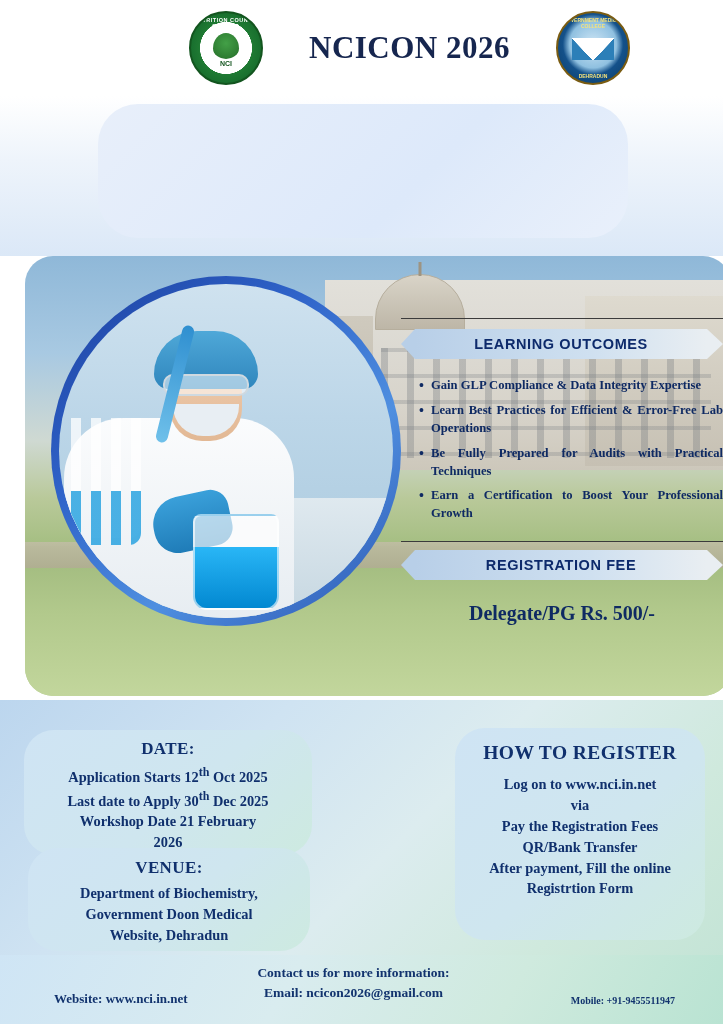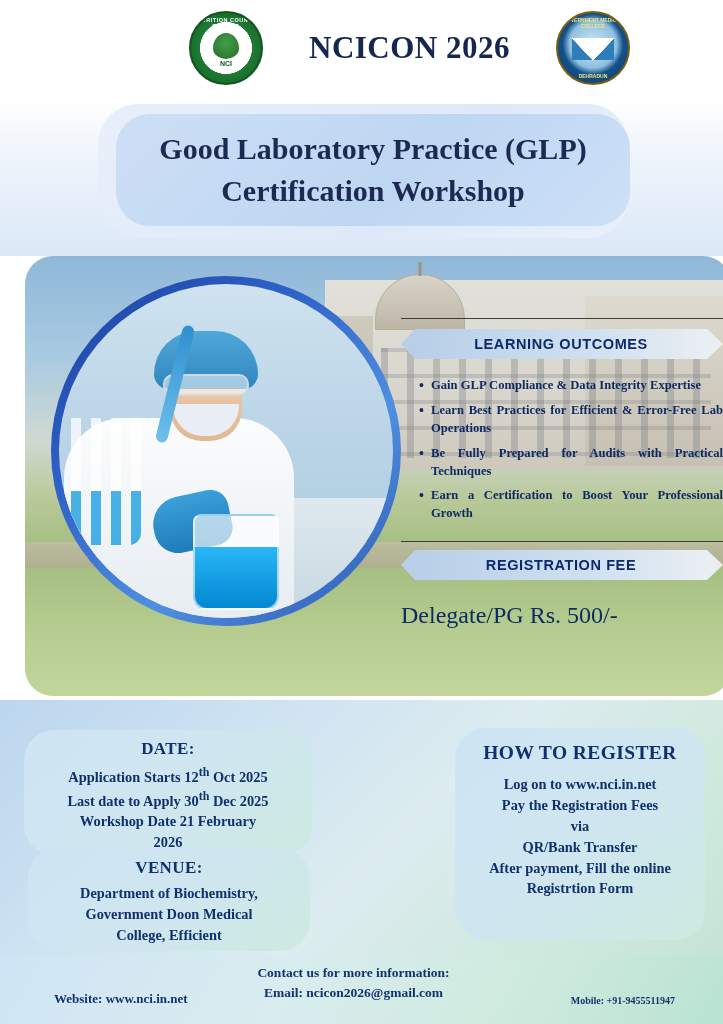--- a/index.html
+++ b/index.html
@@ -375,24 +375,24 @@
     font-size: 14px;
   }
   .fee-block { margin-top: 18px; }
   .fee-rule {
     width: 322px; height: 1px;
     background: #3b3b3b;
     margin-bottom: 8px;
   }
   .fee-text {
     margin-top: 22px;
-    text-align: left;
+    text-align: center;
     color: #0f2a63;
-    font-size: 24px;
-    font-weight: normal;
+    font-size: 20px;
+    font-weight: bold;
   }
 
   
   .lower {
     position: absolute;
     top: 700px; left: 0;
     width: 723px; height: 260px;
     background: linear-gradient(135deg, #bcd6ee 0%, #cfe3f2 30%, #dcecef 55%, #cfe9dd 80%, #c4e4d6 100%);
   }
   .card {
@@ -484,24 +484,20 @@
     <div class="ring-text">
       <div class="top">GOVERNMENT MEDICAL COLLEGE</div>
       <div class="bottom">DEHRADUN</div>
     </div>
     <div class="mountain"></div>
   </div>
 </div>
 
 <div class="title-wrap">
   <div class="title-outer"></div>
-  <div class="title-inner">
-    <div class="title-line">Good Laboratory Practice (GLP)</div>
-    <div class="title-line">Certification Workshop</div>
-  </div>
 </div>
 
 <div class="hero">
   <div class="hero-building"></div>
   <div class="hero-block-left"></div>
   <div class="hero-block-right"></div>
   <div class="hero-dome"></div>
   <div class="hero-windows"></div>
   <div class="hero-ground"></div>
   <div class="hero-path"></div>
@@ -552,28 +548,28 @@
       <span>Last date to Apply 30</span><sup>th</sup><span> Dec 2025</span>
     </div>
     <div class="card-line">Workshop Date 21 February</div>
     <div class="card-line">2026</div>
   </div>
 
   <div class="card card-venue">
     <div class="card-h">VENUE:</div>
     <div class="card-line">Department of Biochemistry,</div>
     <div class="card-line">Government Doon Medical</div>
-    <div class="card-line">College, Efficient</div>
+    <div class="card-line">Website, Dehradun</div>
   </div>
 
   <div class="card card-register">
     <div class="card-h large">HOW TO REGISTER</div>
     <div class="card-line">Log on to www.nci.in.net</div>
+    <div class="card-line">via</div>
     <div class="card-line">Pay the Registration Fees</div>
-    <div class="card-line">via</div>
     <div class="card-line">QR/Bank Transfer</div>
     <div class="card-line">After payment, Fill the online</div>
     <div class="card-line">Registrtion Form</div>
   </div>
 </div>
 
 <div class="footer">
   <div class="footer-contact">
     <span>Contact us for more information:</span>
     <span class="footer-email">Email: ncicon2026@gmail.com</span>

